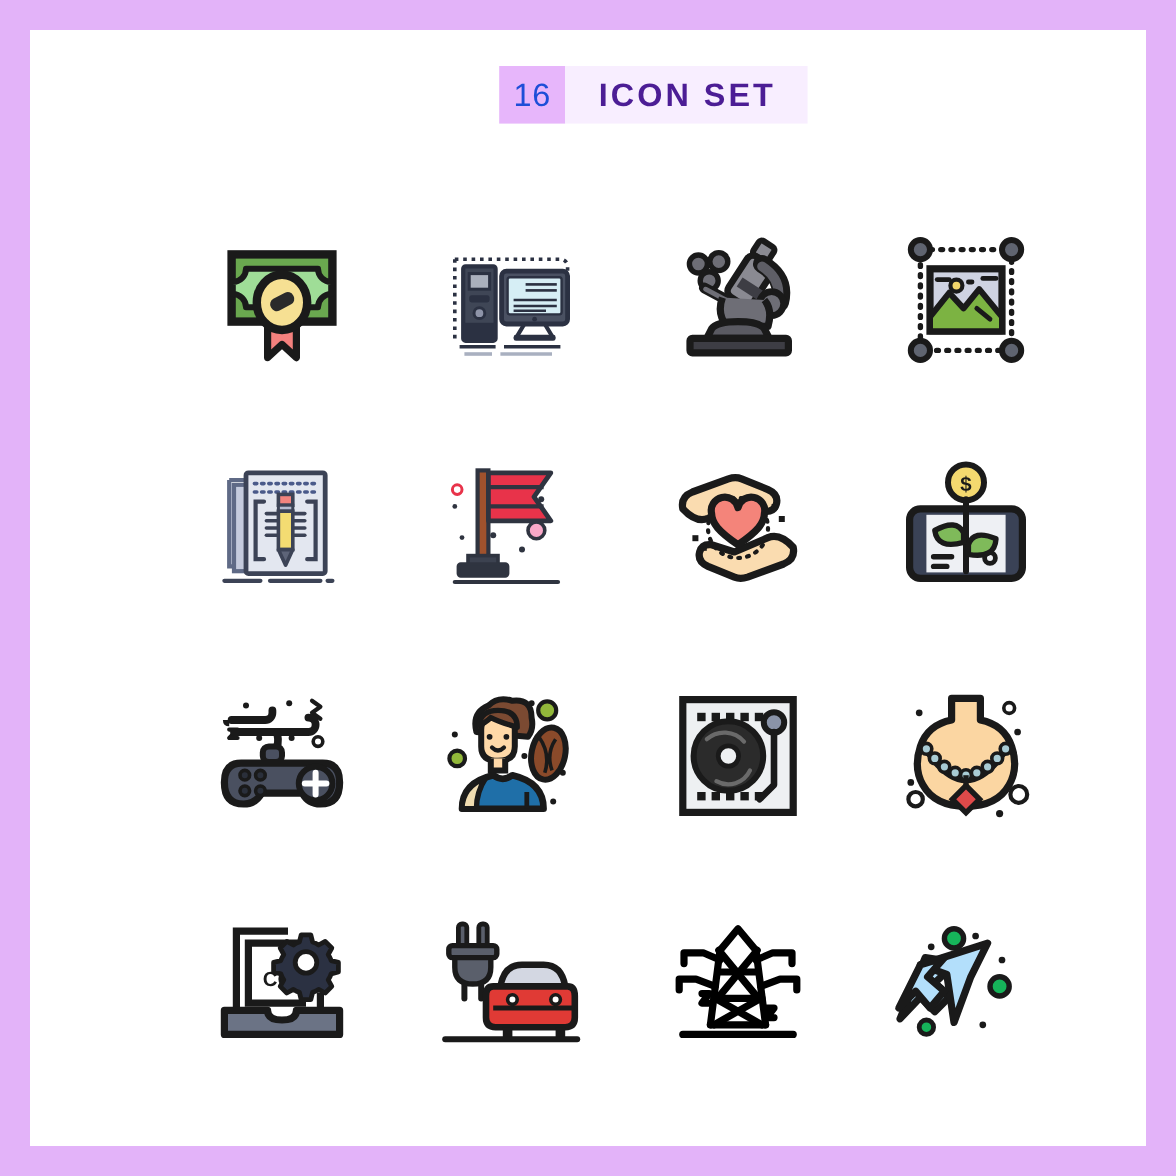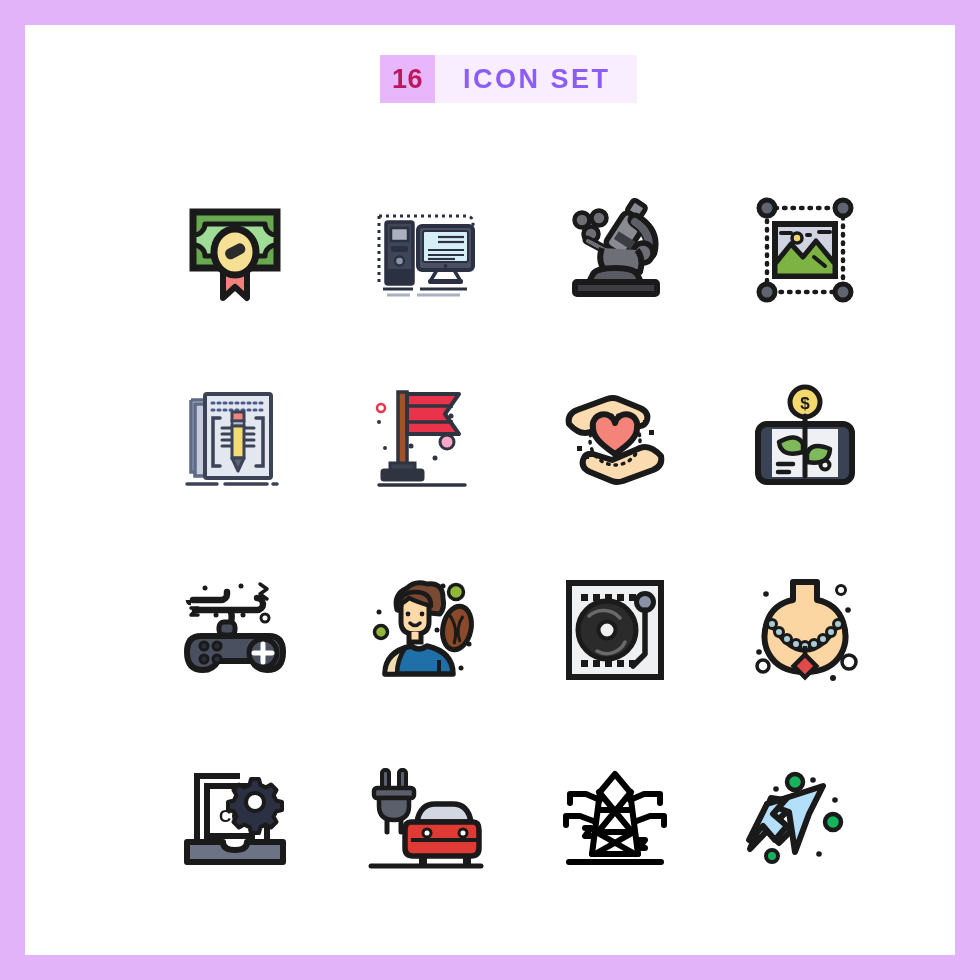--- a/index.html
+++ b/index.html
@@ -32,32 +32,33 @@
   #header {
     position: absolute;
     left: 355px;
     top: 30px;
     height: 48px;
     display: flex;
     align-items: stretch;
   }
   #header-count {
     background: #e7b6fb;
-    color: #be185d;
+    color: #1d4ed8;
     font-size: 27px;
-    font-weight: bold;
+    font-weight: normal;
     letter-spacing: 0.5px;
     display: flex;
     align-items: center;
     justify-content: center;
     padding: 0 12px;
+    margin-left: 36px;
   }
   #header-title {
     background: #f8eeff;
-    color: #8b5cf6;
+    color: #4c1d95;
     font-size: 27px;
     font-weight: bold;
     letter-spacing: 2.5px;
     display: flex;
     align-items: center;
     padding: 0 26px 0 28px;
   }
   
   #grid {
     position: absolute;

